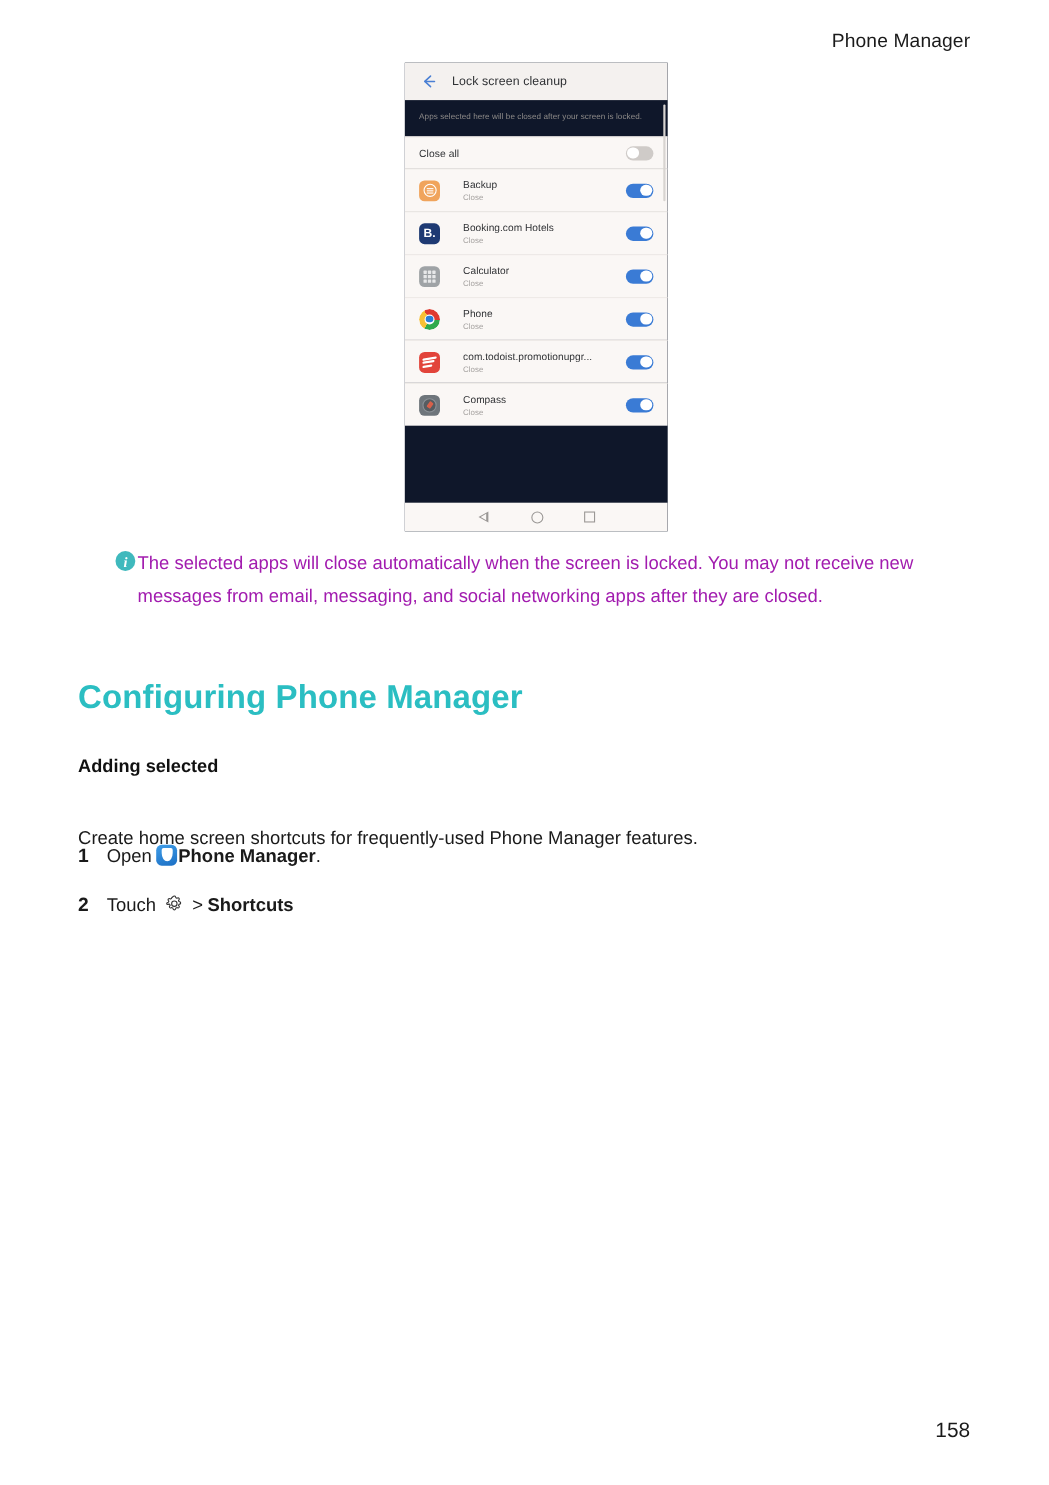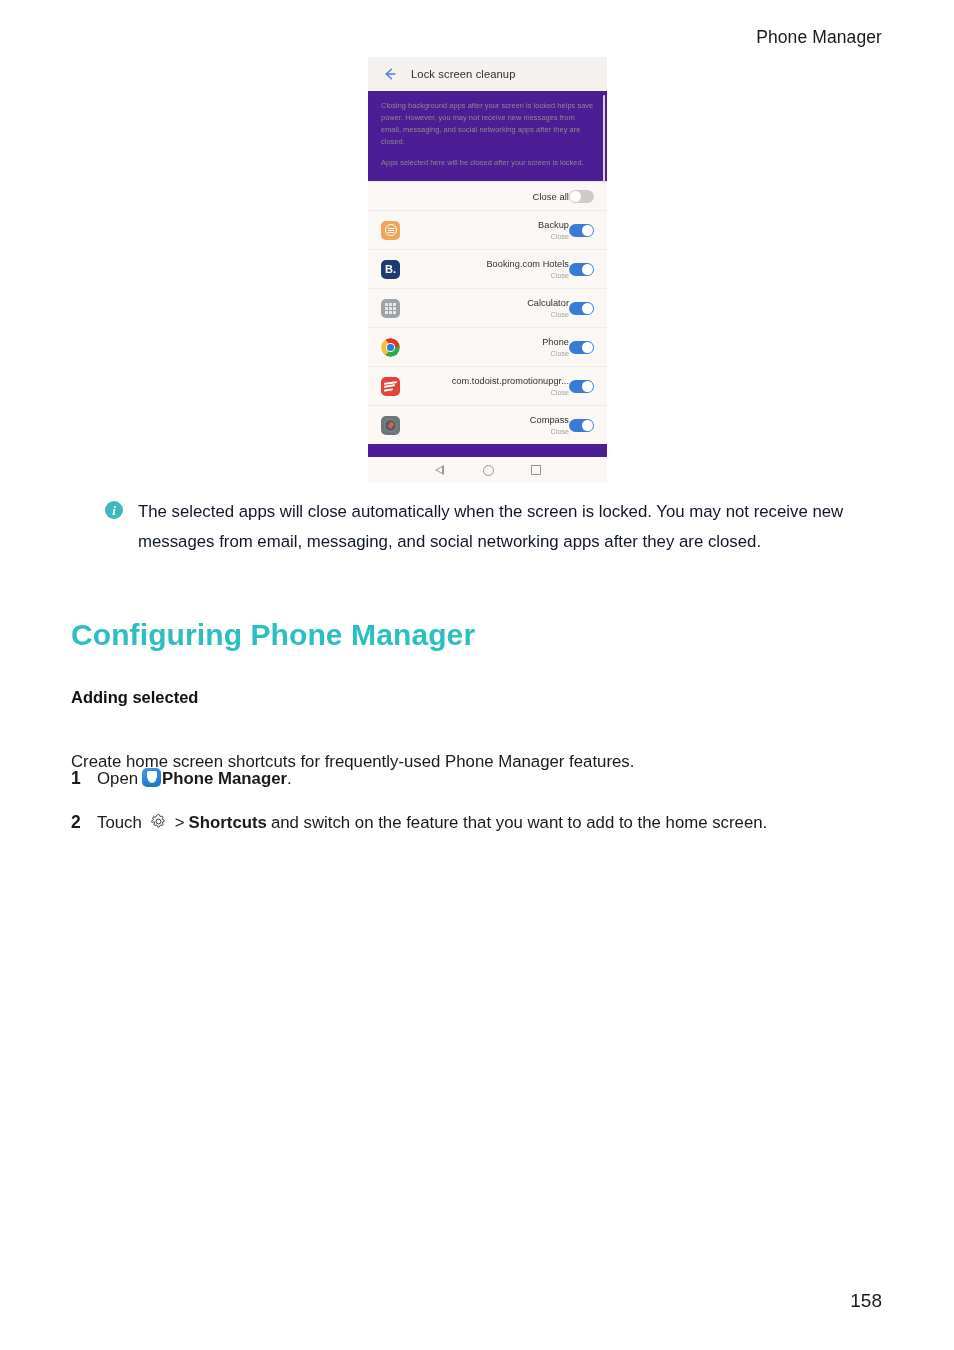--- a/index.html
+++ b/index.html
@@ -26,21 +26,21 @@
     letter-spacing: 0.1px;
   }
 
   
   .phone-shot {
     position: absolute;
     left: 368px;
     top: 57px;
     width: 239px;
     height: 426px;
-    background: #4c1d95;
+    background: #0f172a;
     overflow: hidden;
   }
   .shot-titlebar {
     height: 34px;
     background: #f4f1ef;
     display: flex;
     align-items: center;
     padding-left: 14px;
     box-sizing: border-box;
   }
@@ -73,21 +73,20 @@
     right: 2px;
     top: 4px;
     width: 2px;
     height: 88px;
     background: #d8d4d1;
     border-radius: 1px;
   }
 
   .shot-list {
     margin-top: 8px;
-    text-align: right;
   }
   .list-row {
     display: flex;
     align-items: center;
     padding: 0 13px 0 13px;
     box-sizing: border-box;
     border-top: 1px solid #eeeae7;
     background: #faf7f5;
   }
   .list-row.closeall {
@@ -103,21 +102,21 @@
   }
   .closeall .row-label-main { font-size: 9.4px; }
   .row-label-sub {
     font-size: 7.2px;
     color: #a5a2a0;
     margin-top: 2px;
   }
   .row-texts {
     flex: 1 1 auto;
     min-width: 0;
-    padding-left: 9px;
+    padding-left: 21px;
   }
   .closeall .row-texts { padding-left: 0; }
   .row-texts .row-label-main {
     white-space: nowrap;
     overflow: hidden;
     text-overflow: clip;
   }
 
   
   .app-icon {
@@ -257,24 +256,24 @@
     font-family: "Liberation Serif", serif;
     font-style: italic;
     font-size: 13px;
     font-weight: bold;
     display: flex;
     align-items: center;
     justify-content: center;
     line-height: 1;
   }
   .note-text {
-    margin-left: 33px;
+    margin-left: 20px;
     font-size: 16.8px;
     line-height: 30px;
-    color: #0f172a;
+    color: #a21caf;
   }
 
   
   .h1 {
     position: absolute;
     left: 71px;
     top: 618px;
     font-size: 30px;
     font-weight: bold;
     color: #2bbec2;
@@ -364,21 +363,20 @@
   <div class="shot-titlebar">
     <svg class="back-arrow" viewBox="0 0 16 16">
       <path d="M9.4 3.2 L4.2 8 L9.4 12.8" fill="none" stroke="#4a7fd4" stroke-width="1.4" stroke-linecap="round" stroke-linejoin="round"></path>
       <line x1="4.4" y1="8" x2="13" y2="8" stroke="#4a7fd4" stroke-width="1.4" stroke-linecap="round"></line>
     </svg>
     <div class="shot-title">Lock screen cleanup</div>
   </div>
 
   <div class="shot-desc">
     <div class="desc-scrollbar"></div>
-    <p>Closing background apps after your screen is locked helps save power. However, you may not receive new messages from email, messaging, and social networking apps after they are closed.</p>
     <p>Apps selected here will be closed after your screen is locked.</p>
   </div>
 
   <div class="shot-list">
 
     <div class="list-row closeall">
       <div class="row-texts">
         <div class="row-label-main">Close all</div>
       </div>
       <div class="toggle off">
@@ -522,17 +520,16 @@
   <div class="step-body">
     <span>Touch</span>
     <svg class="gear-icon" viewBox="0 0 24 24">
       <path d="M12 3.2c.9 0 1.3.5 1.5 1.2l.2.8c.4.15.8.35 1.15.6l.8-.35c.7-.3 1.3-.15 1.75.45.45.6.4 1.2-.05 1.75l-.55.65c.2.4.35.8.45 1.25l.85.2c.75.18 1.15.65 1.15 1.4s-.4 1.22-1.15 1.4l-.85.2c-.1.45-.25.85-.45 1.25l.55.65c.45.55.5 1.15.05 1.75-.45.6-1.05.75-1.75.45l-.8-.35c-.35.25-.75.45-1.15.6l-.2.8c-.2.7-.6 1.2-1.5 1.2s-1.3-.5-1.5-1.2l-.2-.8c-.4-.15-.8-.35-1.15-.6l-.8.35c-.7.3-1.3.15-1.75-.45-.45-.6-.4-1.2.05-1.75l.55-.65c-.2-.4-.35-.8-.45-1.25l-.85-.2C3.6 13.22 3.2 12.75 3.2 12s.4-1.22 1.15-1.4l.85-.2c.1-.45.25-.85.45-1.25l-.55-.65c-.45-.55-.5-1.15-.05-1.75.45-.6 1.05-.75 1.75-.45l.8.35c.35-.25.75-.45 1.15-.6l.2-.8C10.7 3.7 11.1 3.2 12 3.2z" fill="none" stroke="#333333" stroke-width="1.25" stroke-linejoin="round"></path>
       <circle cx="12" cy="12" r="3.1" fill="none" stroke="#333333" stroke-width="1.25"></circle>
     </svg>
     <span>&gt;</span>
     <span class="step-gap"></span>
     <b>Shortcuts</b>
     <span class="step-gap"></span>
-    <span>and switch on the feature that you want to add to the home screen.</span>
   </div>
 </div>
 
 <div class="page-number">158</div>
 
 </body></html>

